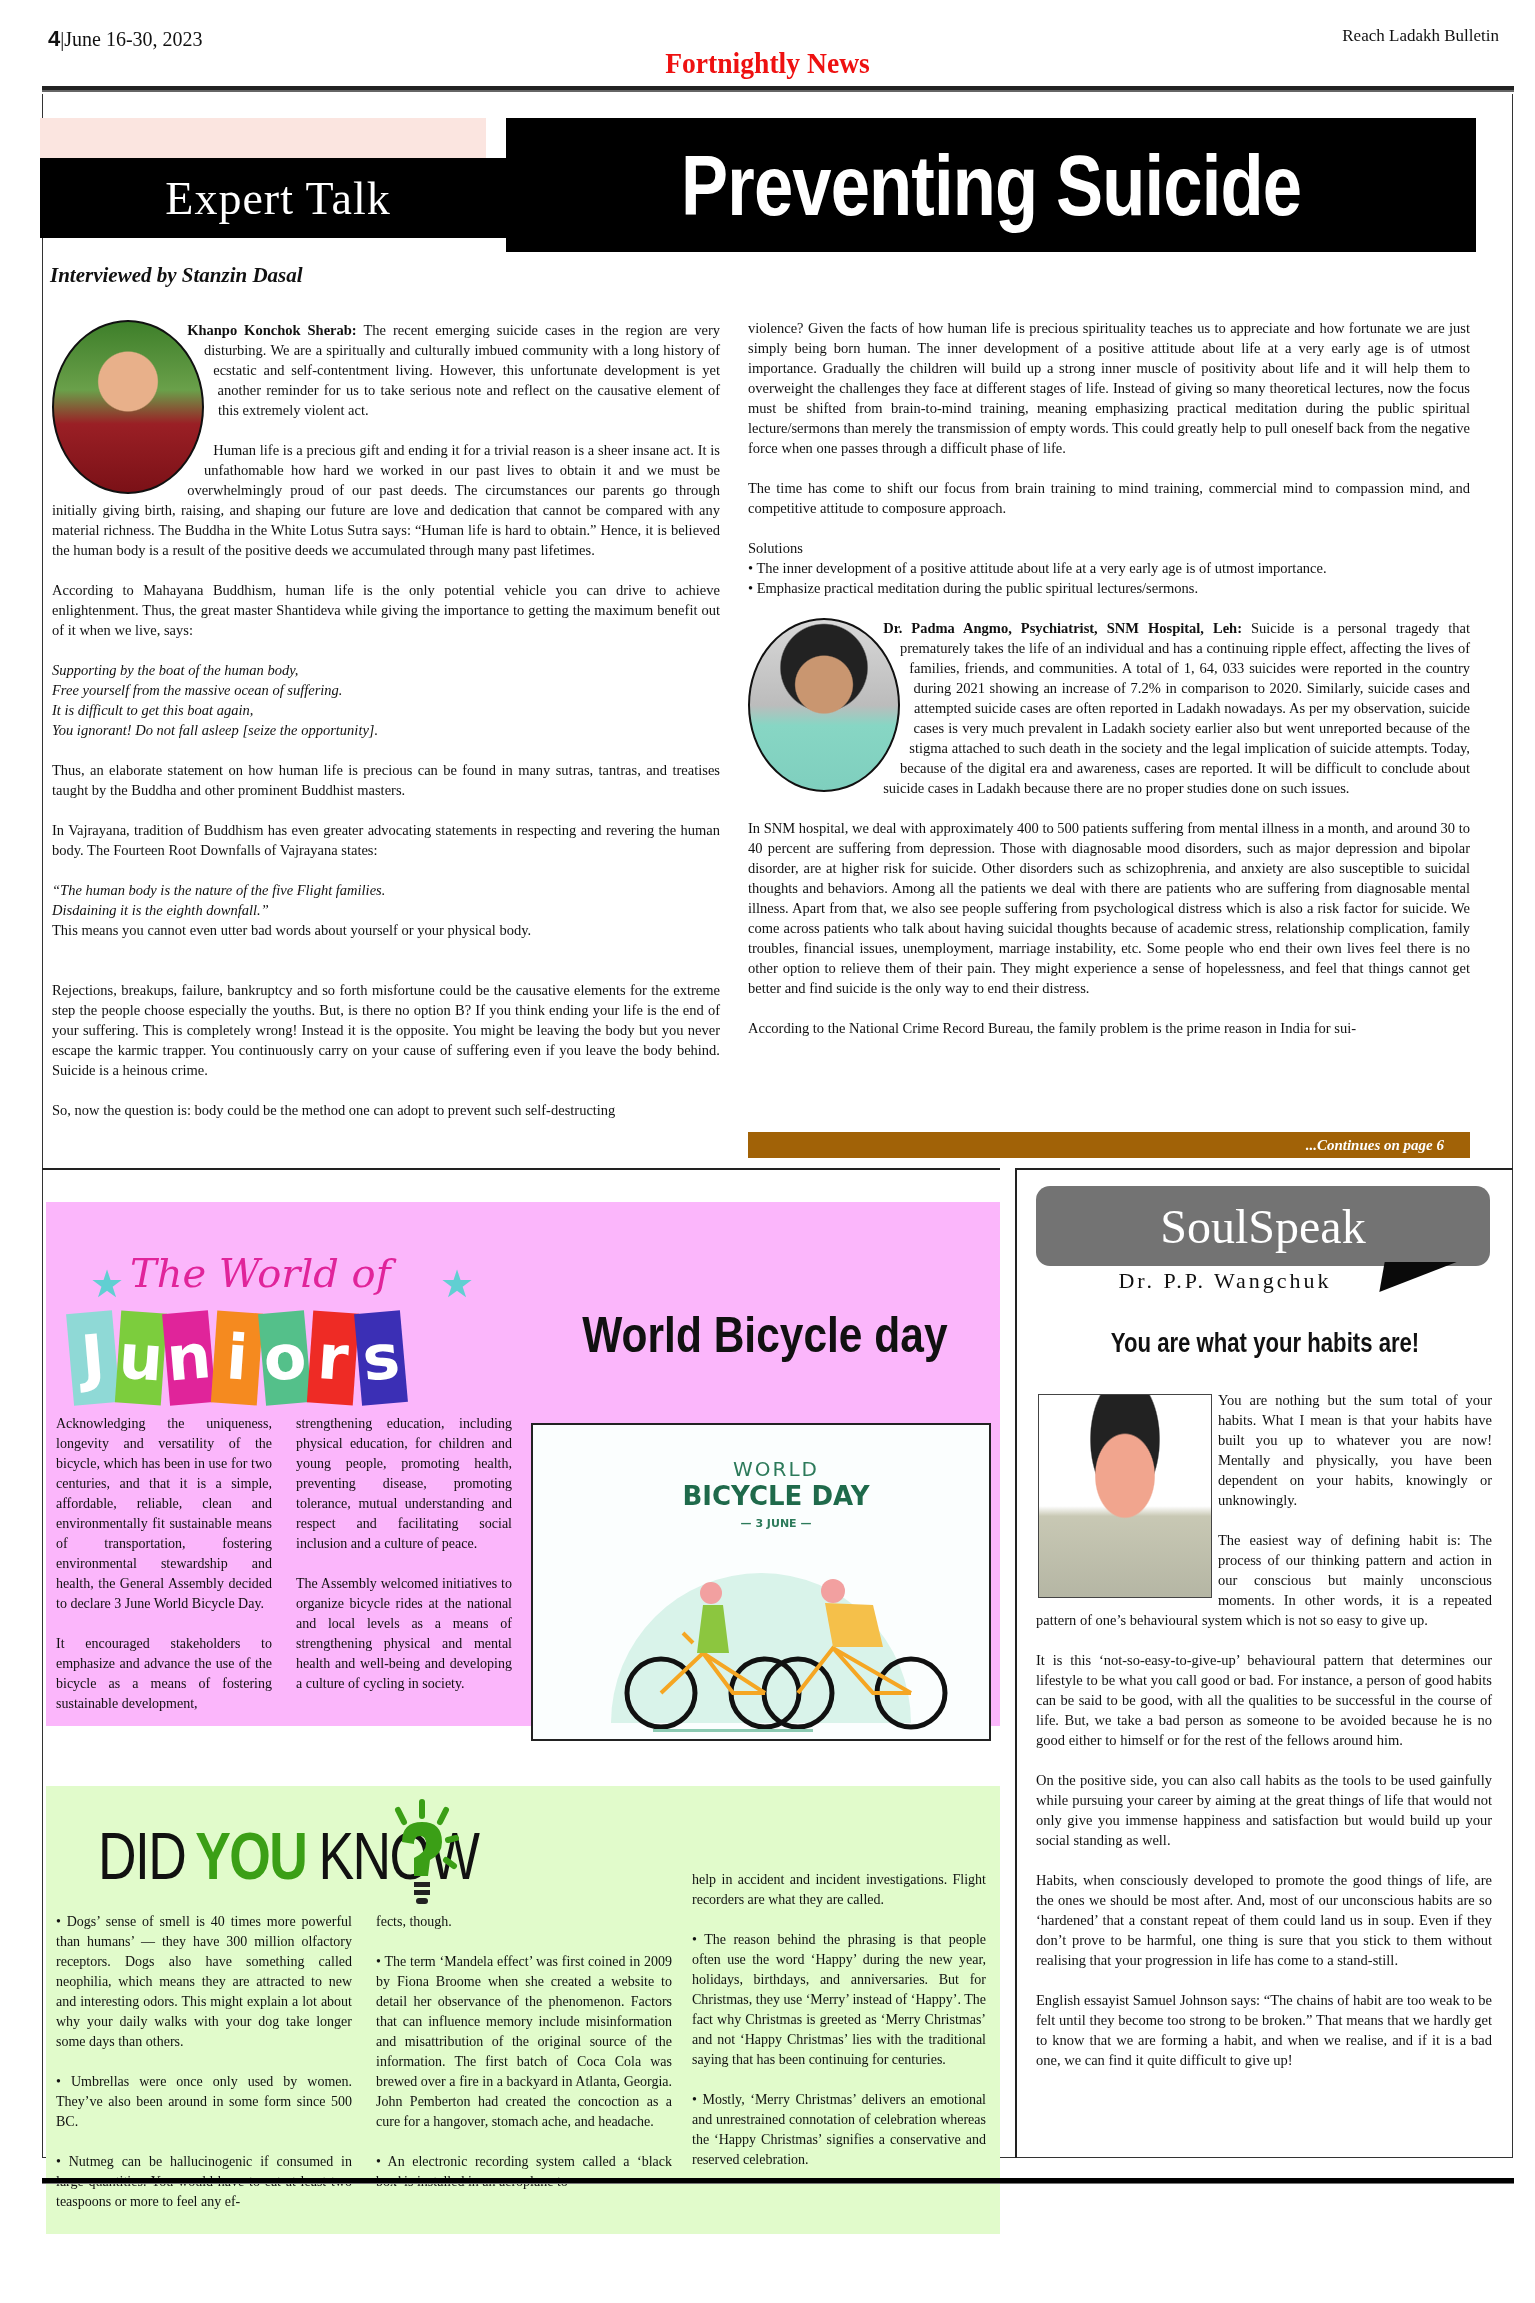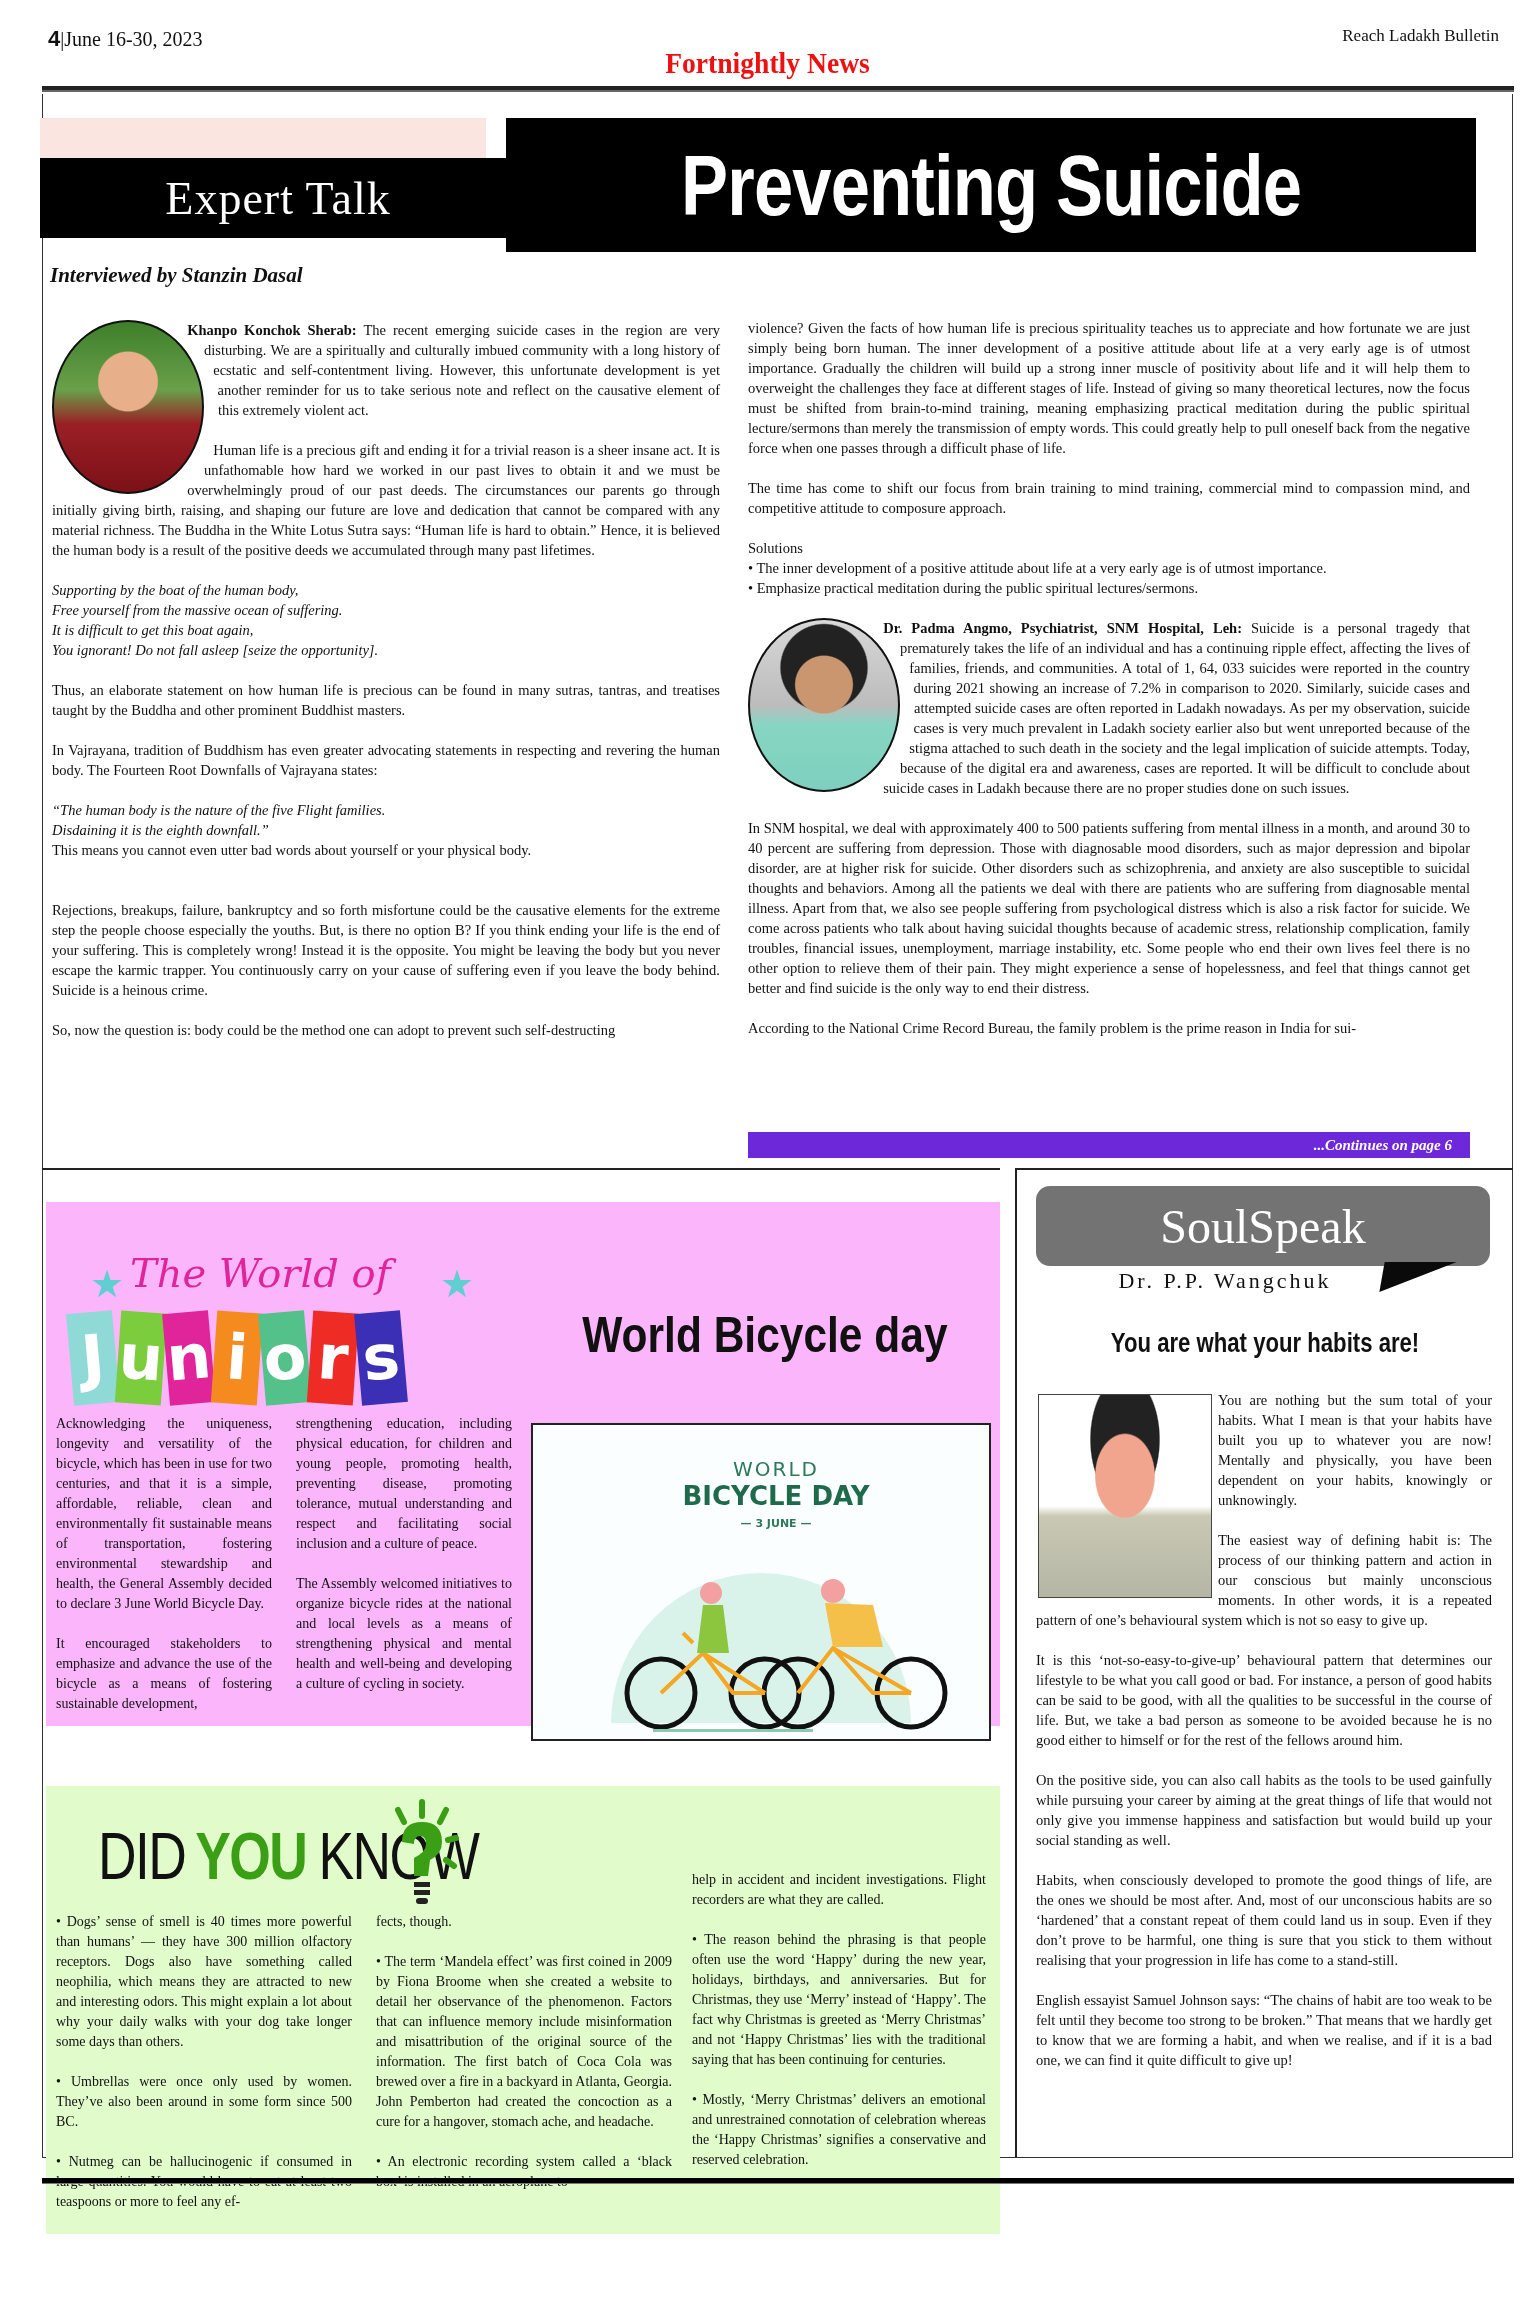--- a/index.html
+++ b/index.html
@@ -33,23 +33,23 @@
   .colR { left:748px; top:318px; width:722px; }
   .photo-round { float:left; width:148px; height:170px; border-radius:50%; border:2px solid #111;
                  margin:0 14px 6px 0; shape-outside:ellipse(); overflow:hidden; position:relative; }
   .monk { background:radial-gradient(circle at 50% 35%, #e8b08a 0 22%, transparent 23%),
                      linear-gradient(180deg, #3e7f2a 0%, #6aa04a 40%, #9a1f25 60%, #7b1117 100%); }
   .doctor { background:radial-gradient(circle at 50% 38%, #c99670 0 22%, transparent 23%),
                        radial-gradient(circle at 50% 28%, #222 0 30%, transparent 31%),
                        linear-gradient(180deg, #d8d8d8 0%, #bcbcbc 50%, #87d6c4 62%, #7fcfbe 100%); }
   .doc-wrap { margin-top:4px; }
   .speaker { font-weight:bold; }
-  .continues { left:748px; top:1132px; width:722px; height:26px; background:#6d28d9; color:#fff;
+  .continues { left:748px; top:1132px; width:722px; height:26px; background:#a16207; color:#fff;
                font-style:italic; font-weight:bold; font-size:15px; display:flex; align-items:center;
-               justify-content:flex-end; padding-right:18px; box-sizing:border-box; }
+               justify-content:flex-end; padding-right:26px; box-sizing:border-box; }
   
   .midrule { left:42px; top:1168px; width:958px; height:2px; background:#222; }
   .vrule { left:1015px; top:1168px; width:2px; height:990px; background:#222; }
   .vrule2 { left:1015px; top:1168px; width:498px; height:2px; background:#222; }
   
   .juniors { left:46px; top:1202px; width:954px; height:524px; background:#fbb6fb; }
   .jlogo { left:70px; top:1250px; width:420px; height:160px; }
   .jlogo .world { position:absolute; left:60px; top:0; font-family:"DejaVu Serif", serif; font-style:italic;
                   color:#e0249a; font-size:40px; }
   .jlogo .star { position:absolute; top:12px; color:#61cfd2; font-size:38px; }
@@ -113,20 +113,21 @@
 <div class="abs expert-black">Expert Talk</div>
 <div class="abs headline">
     <span>Preventing Suicide</span>
   </div>
 <div class="abs byline">Interviewed by Stanzin Dasal</div>
 
 <div class="abs col colL">
   <div class="photo-round monk"></div>
   <p><span class="speaker">Khanpo Konchok Sherab:</span> <span>The recent emerging suicide cases in the region are very disturbing. We are a spiritually and culturally imbued community with a long history of ecstatic and self-contentment living. However, this unfortunate development is yet another reminder for us to take serious note and reflect on the causative element of this extremely violent act.</span></p>
   <p>Human life is a precious gift and ending it for a trivial reason is a sheer insane act. It is unfathomable how hard we worked in our past lives to obtain it and we must be overwhelmingly proud of our past deeds. The circumstances our parents go through initially giving birth, raising, and shaping our future are love and dedication that cannot be compared with any material richness. The Buddha in the White Lotus Sutra says: “Human life is hard to obtain.” Hence, it is believed the human body is a result of the positive deeds we accumulated through many past lifetimes.</p>
+  <p>According to Mahayana Buddhism, human life is the only potential vehicle you can drive to achieve enlightenment. Thus, the great master Shantideva while giving the importance to getting the maximum benefit out of it when we live, says:</p>
   <p class="it">
     <span>Supporting by the boat of the human body,</span><br>
     <span>Free yourself from the massive ocean of suffering.</span><br>
     <span>It is difficult to get this boat again,</span><br>
     <span>You ignorant! Do not fall asleep [seize the opportunity].</span>
   </p>
   <p>Thus, an elaborate statement on how human life is precious can be found in many sutras, tantras, and treatises taught by the Buddha and other prominent Buddhist masters.</p>
   <p>In Vajrayana, tradition of Buddhism has even greater advocating statements in respecting and revering the human body. The Fourteen Root Downfalls of Vajrayana states:</p>
   <p style="margin-bottom:40px">
     <span class="it">“The human body is the nature of the five Flight families.</span><br>

